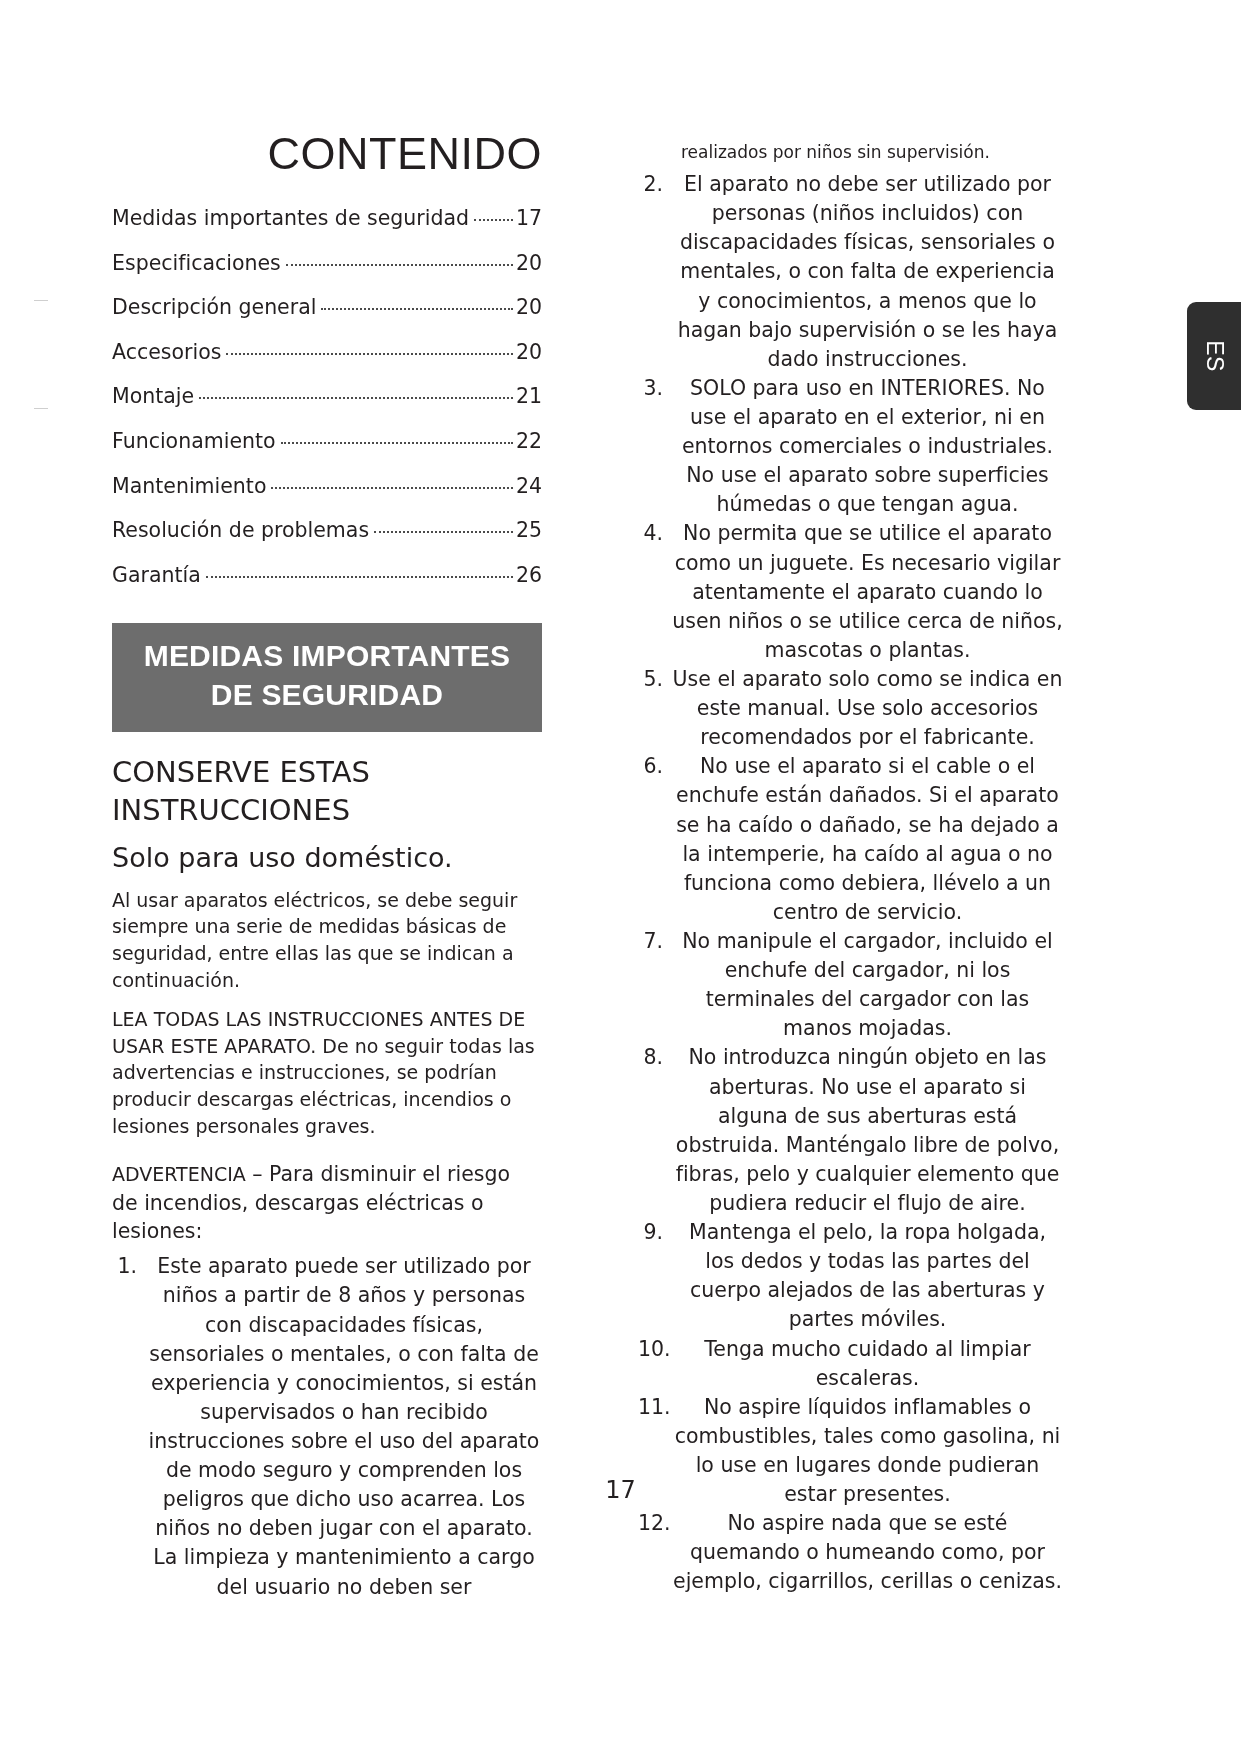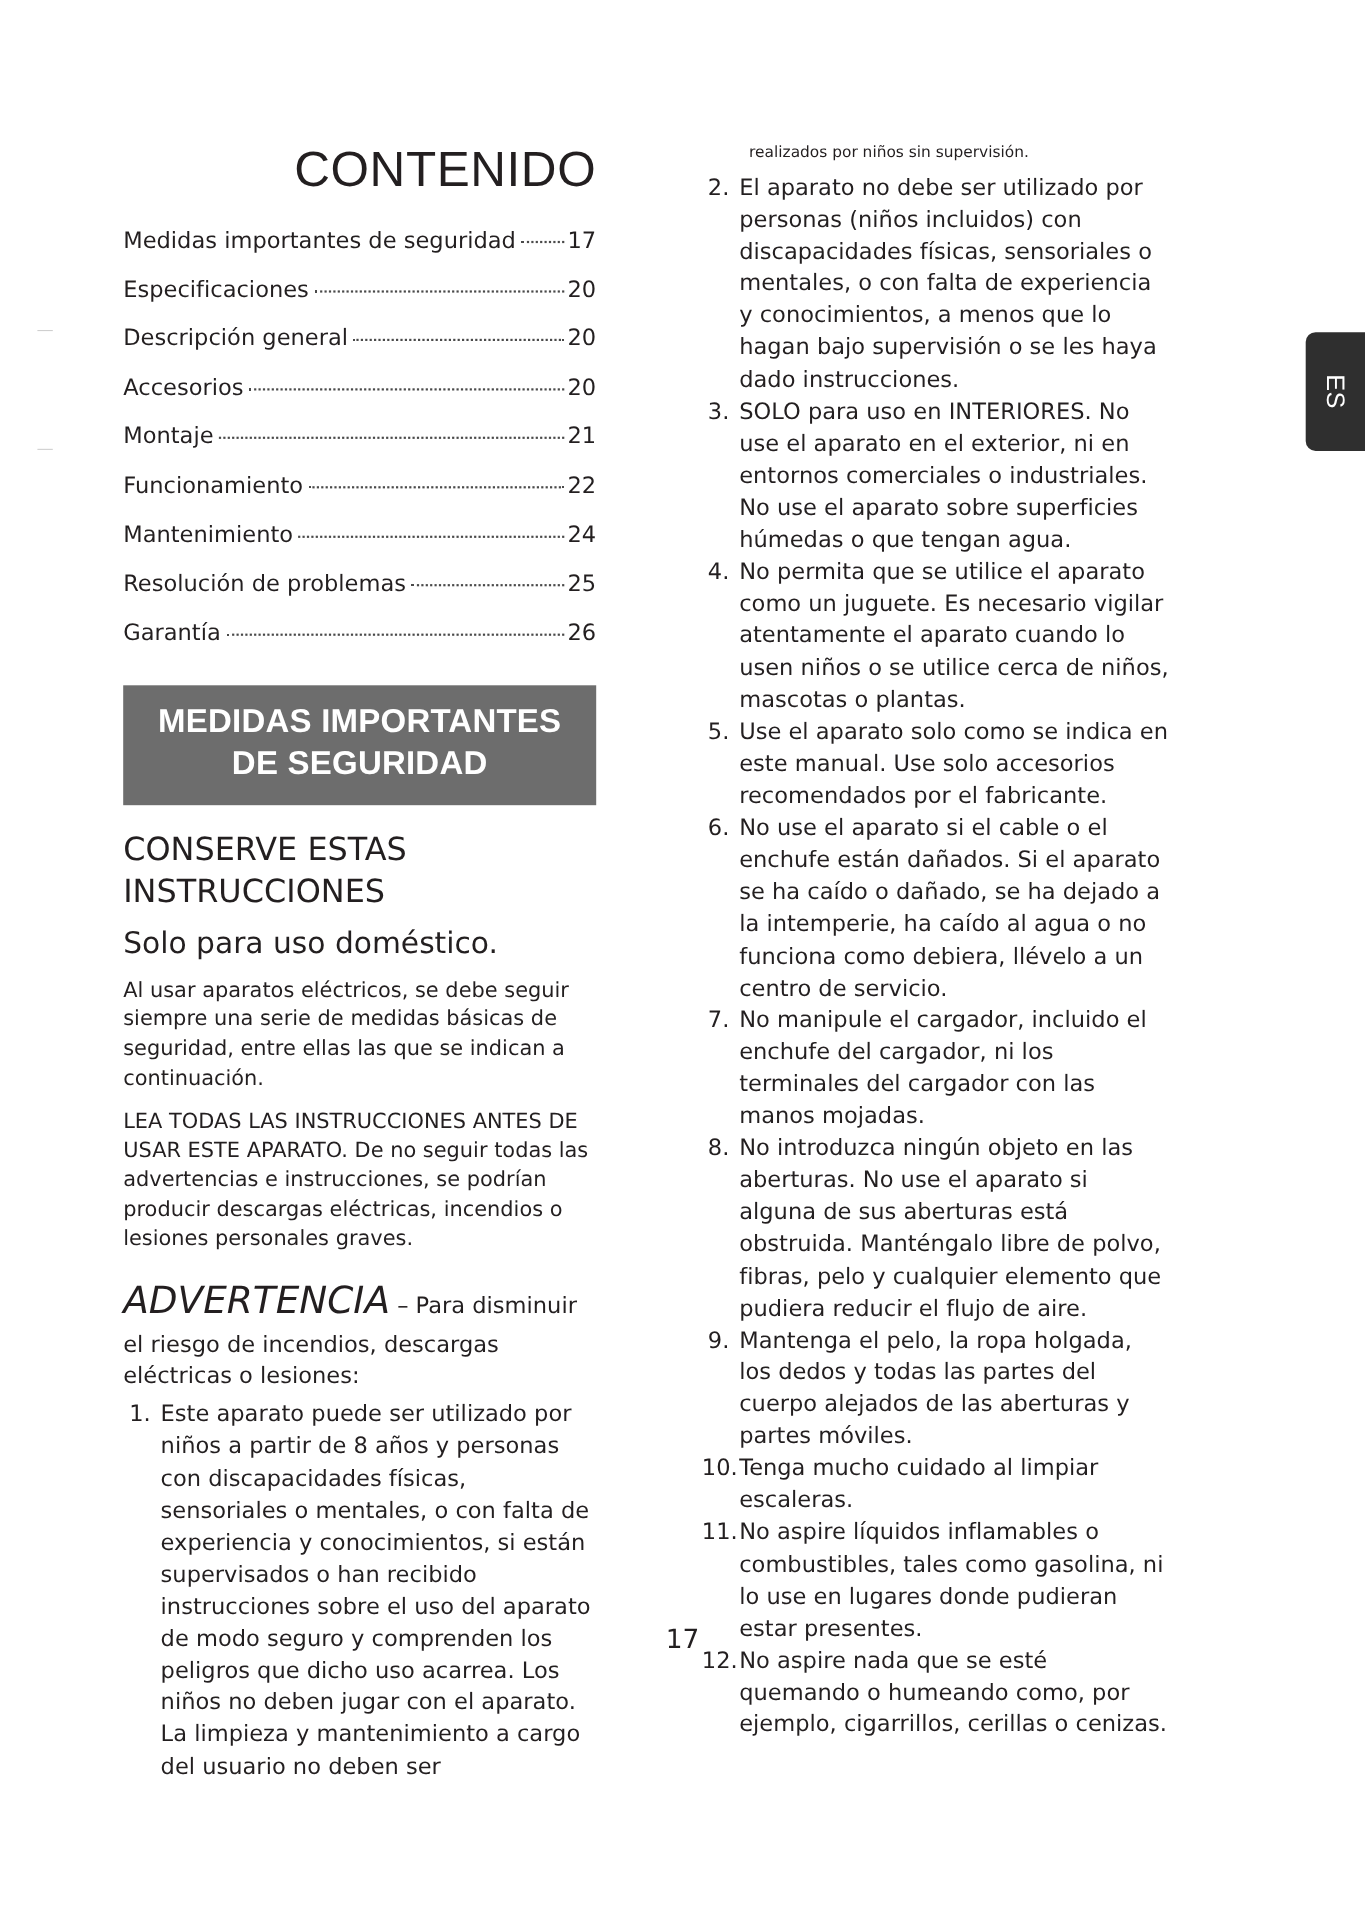--- a/index.html
+++ b/index.html
@@ -135,48 +135,47 @@
   }
   p.body + p.body { margin-top: 12px; }
 
   .warning-block {
     margin-top: 20px;
     font-size: 20.5px;
     line-height: 1.41;
     color: #231f20;
   }
   .warning-block .word {
-    font-size: 34px;
-    font-style: italic;
+    font-size: 19px;
   }
 
   ol.numlist {
     margin: 6px 0 0 0;
     padding: 0;
     list-style: none;
     font-size: 20.5px;
     line-height: 1.42;
   }
   ol.numlist li {
     display: flex;
     margin-bottom: 0px;
   }
   ol.numlist li .num {
     flex: 0 0 auto;
     width: 34px;
     text-align: right;
     padding-right: 9px;
     box-sizing: border-box;
   }
-  ol.numlist li .txt { flex: 1 1 auto; }
+  ol.numlist li .txt { flex: 1 1 auto; text-align: center; }
 
   .cont-top {
-    font-size: 14px;
+    font-size: 17px;
     line-height: 1.42;
-    margin: 2px 0 0 43px;
+    margin: 12px 0 0 43px;
   }
 
   .folio {
     position: absolute;
     left: 0;
     right: 0;
     top: 1476px;
     text-align: center;
     font-size: 24px;
     color: #231f20;

